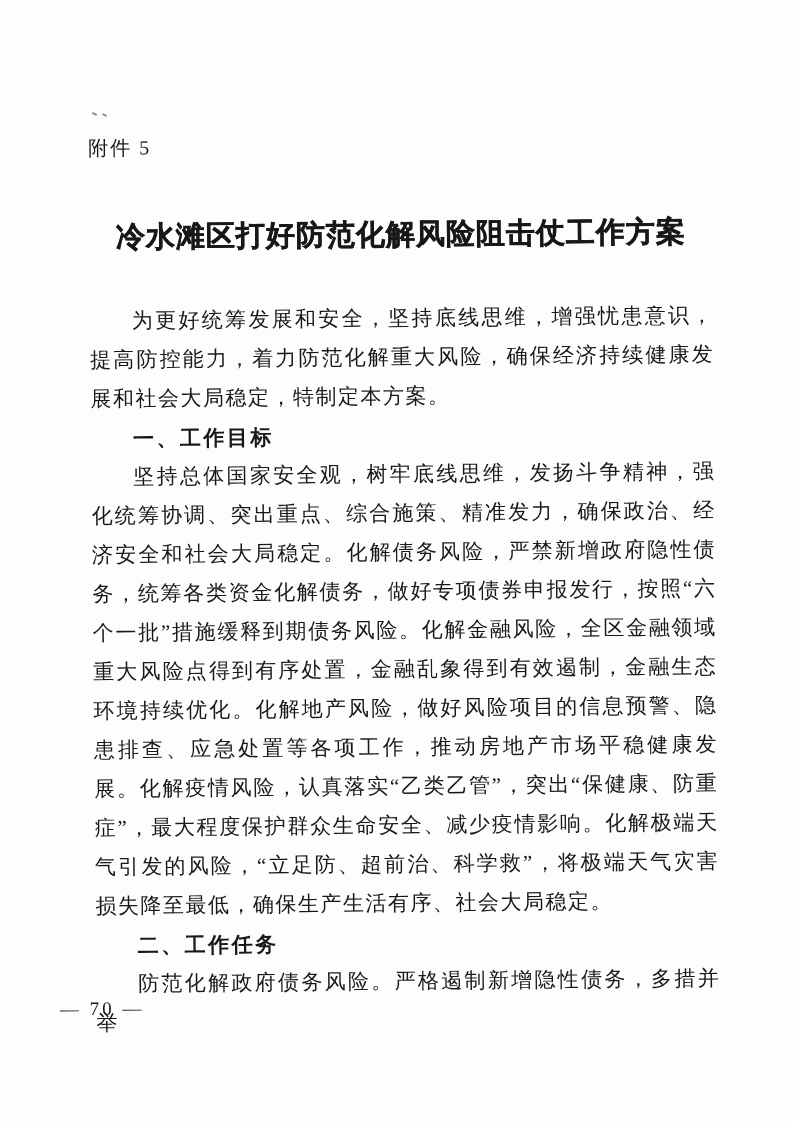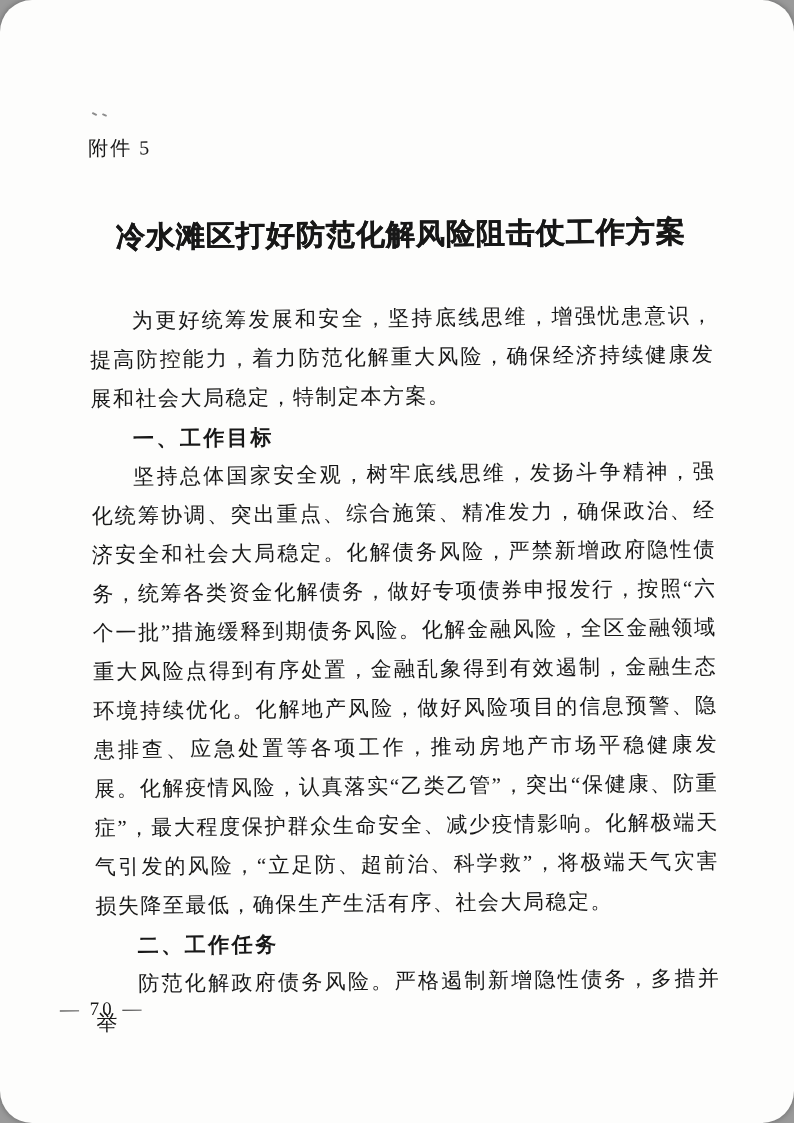--- a/index.html
+++ b/index.html
@@ -10,21 +10,20 @@
   .page {
     position: relative;
     width: 794px;
     height: 1123px;
     margin: 0 auto;
     background: #fdfdfc;
     overflow: hidden;
     font-family: "Liberation Serif", serif;
     color: #181818;
     box-shadow: 0 0 6px rgba(0,0,0,.35);
-    border-radius: 32px;
   }
   
   .doc {
     position: absolute;
     left: 88px;
     top: 132px;
     width: 624px;
     transform: rotate(-0.55deg);
     transform-origin: 50% 0;
   }

